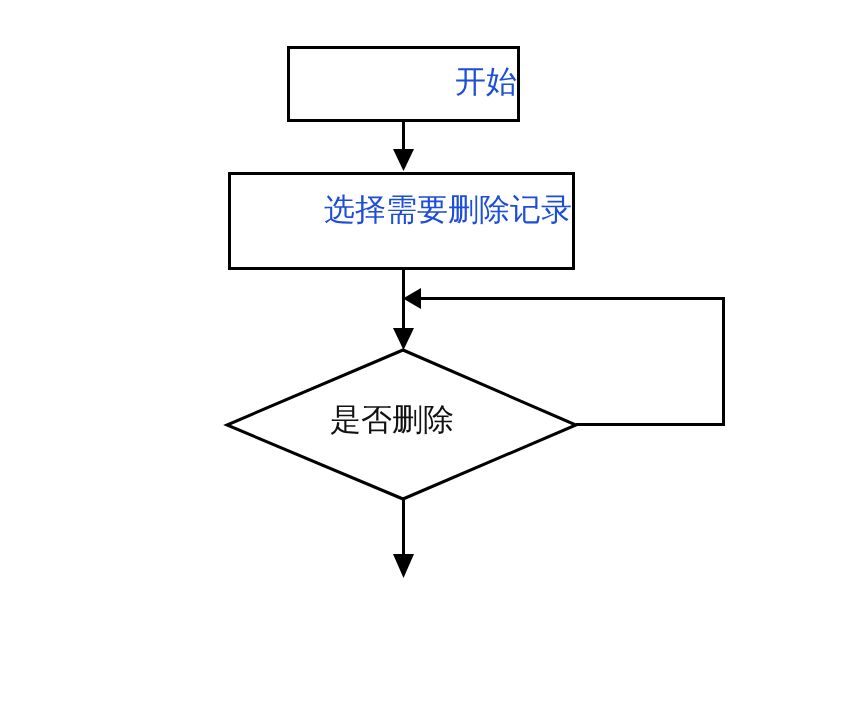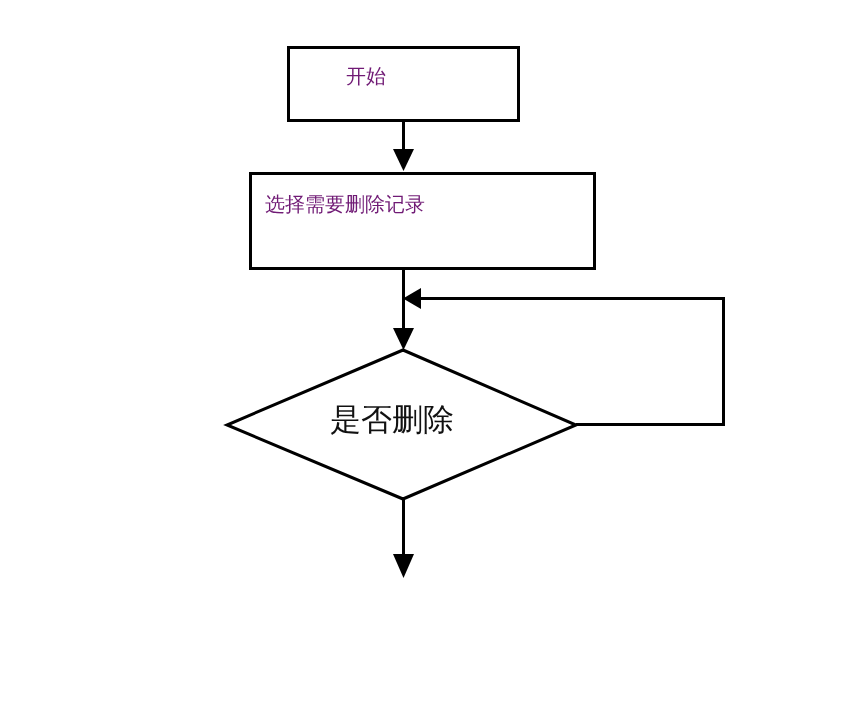--- a/index.html
+++ b/index.html
@@ -20,39 +20,39 @@
     left: 0;
     top: 0;
     width: 844px;
     height: 710px;
   }
   .node {
     position: absolute;
     box-sizing: border-box;
     border: 3px solid #000000;
     background: #ffffff;
-    color: #701a75;
-    font-size: 20px;
+    color: #1d4ed8;
+    font-size: 31px;
     line-height: 1;
     white-space: nowrap;
+    text-align: right;
   }
   .node-start {
     left: 287px;
     top: 46px;
     width: 233px;
     height: 76px;
     padding: 17px 0 0 56px;
   }
   .node-select {
     left: 228px;
     top: 172px;
     width: 347px;
     height: 98px;
     padding: 19px 0 0 13px;
-    margin-left: 21px;
   }
   .node-update {
     left: 288px;
     top: 577px;
     width: 232px;
     height: 100px;
     padding: 15px 0 0 24px;
   }
   .diamond-label {
     position: absolute;

